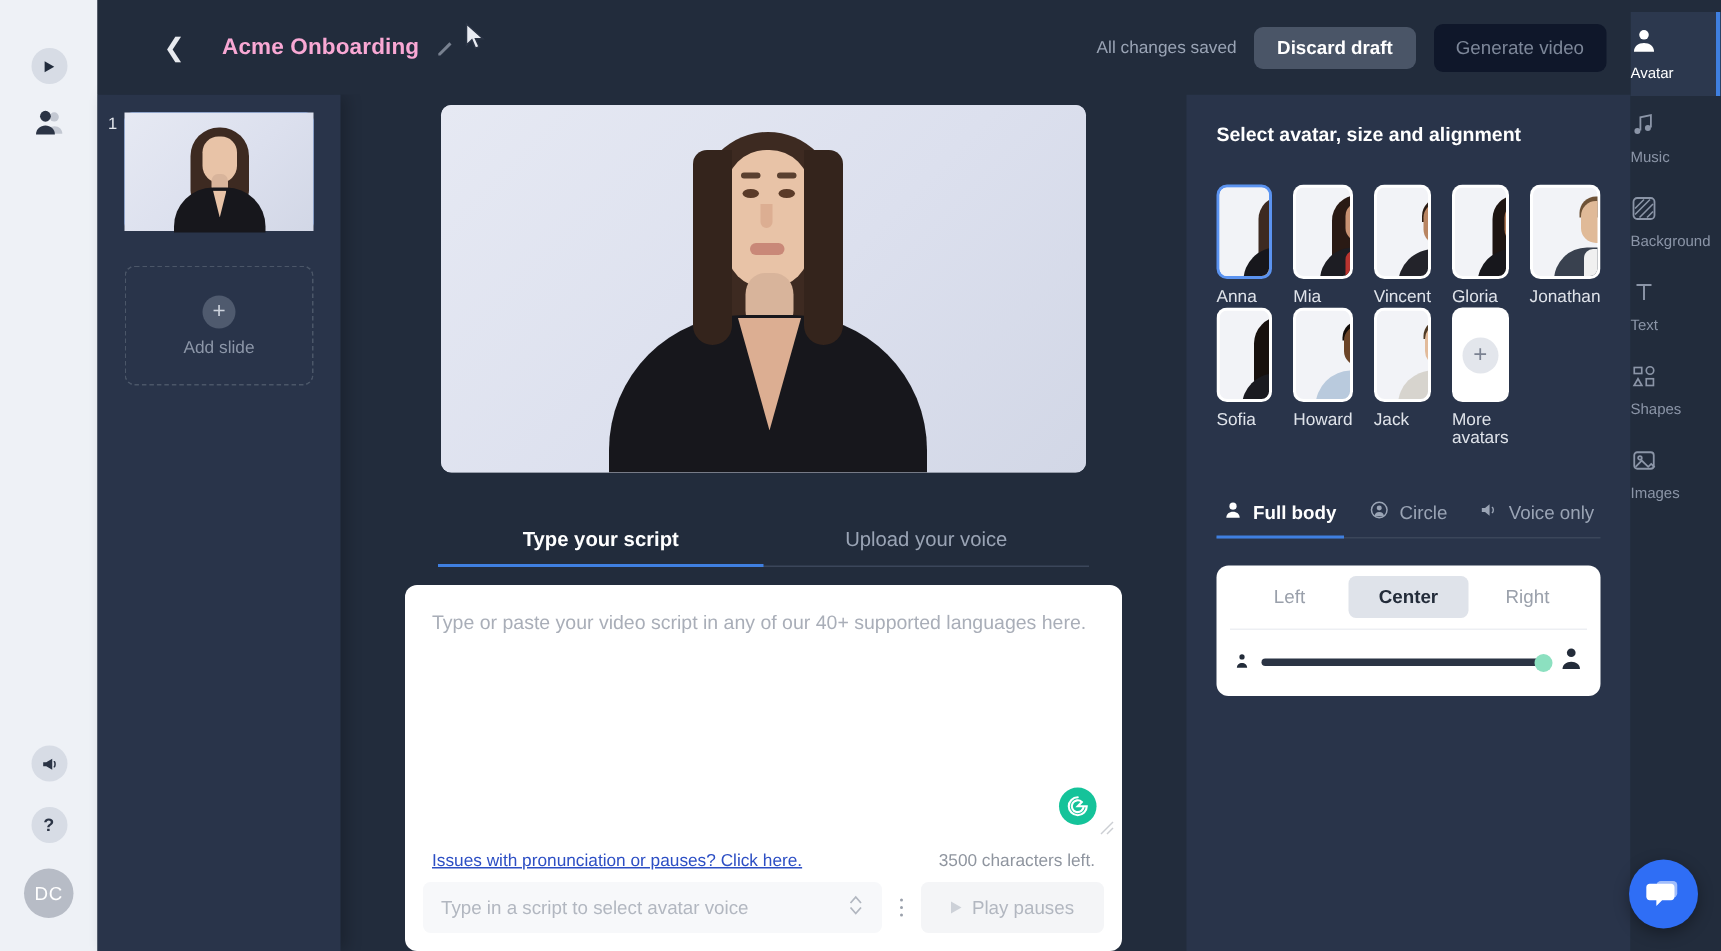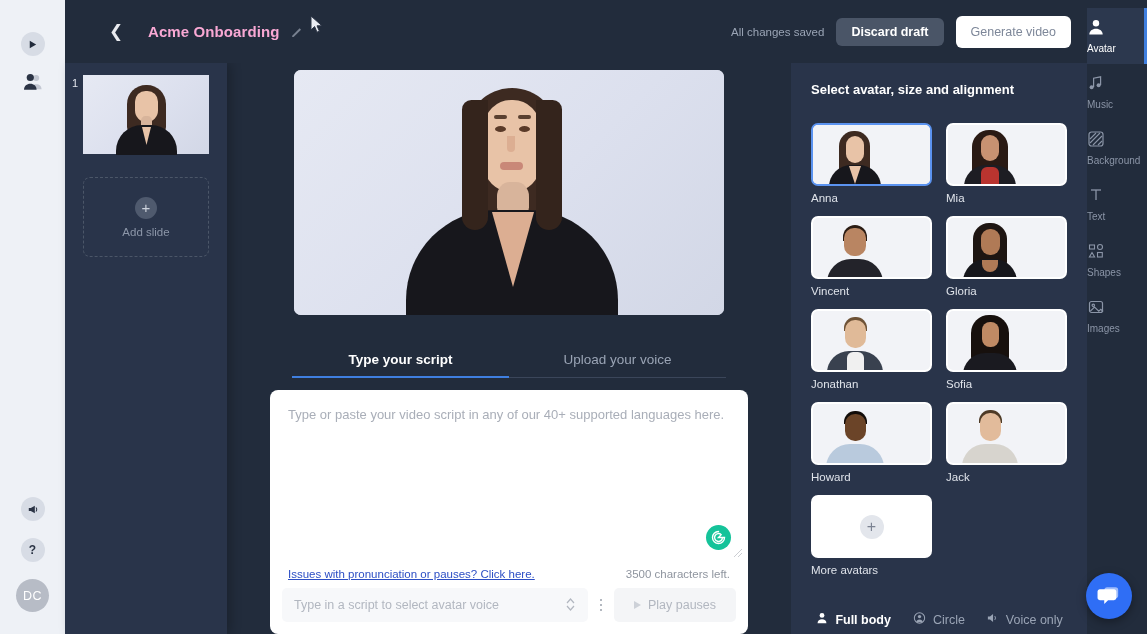--- a/index.html
+++ b/index.html
@@ -44,21 +44,21 @@
   .proj-title { color: #f9a8d4; font-size: 15px; font-weight: bold; margin-left: 23px; letter-spacing: .1px; }
   .pencil-icon { margin-left: 10px; display: flex; align-items: center; opacity: .62; }
   .header-right { margin-left: auto; display: flex; align-items: center; gap: 12px; }
   .saved-txt { color: #9aa4b5; font-size: 11.5px; }
   .btn-discard {
     background: #4a5567; color: #fff; border: none; border-radius: 6px;
     padding: 7px 15px; font-size: 12.5px; font-weight: bold; cursor: pointer;
     font-family: "Liberation Sans", sans-serif;
   }
   .btn-generate {
-    background: #ffffff; color: #7d8799; border: none; border-radius: 6px;
+    background: #0f172a; color: #7d8799; border: none; border-radius: 6px;
     padding: 9px 15px; font-size: 12.5px; cursor: pointer;
     font-family: "Liberation Sans", sans-serif;
   }
 
   
   .body-row { flex: 1; display: flex; min-height: 0; }
 
   
   .slides-panel {
     width: 162px; flex: 0 0 162px; background: #29344a;
@@ -164,21 +164,21 @@
     width: 0; height: 0; border-left: 7px solid #cdd1d8;
     border-top: 4.5px solid transparent; border-bottom: 4.5px solid transparent;
   }
 
   
   .right-panel {
     width: 296px; flex: 0 0 296px; background: #29344a; padding: 19px 20px 0;
     overflow: hidden;
   }
   .rp-title { color: #fff; font-size: 13px; font-weight: bold; margin-bottom: 26px; }
-  .avatar-grid { display: grid; grid-template-columns: repeat(2,1fr); gap: 12px 14px; }
+  .avatar-grid { display: grid; grid-template-columns: repeat(5,1fr); gap: 1px 14px; }
   .av-cell { cursor: pointer; }
   .av-tile {
     width: 100%; height: 63px; border-radius: 7px; background: #fff;
     overflow: hidden; position: relative; border: 2px solid transparent;
   }
   .av-cell.selected .av-tile { border-color: #5b93f0; }
   .av-name { color: #dfe3ea; font-size: 11.5px; margin-top: 6px; }
   .more-tile {
     width: 100%; height: 63px; border-radius: 7px; background: #fff;
     display: flex; align-items: center; justify-content: center;
@@ -197,21 +197,21 @@
     padding: 9px 0 9px; font-size: 12.5px; color: #9aa4b5; cursor: pointer;
     position: relative;
   }
   .mtab.active { color: #fff; font-weight: bold; }
   .mtab.active::after {
     content: ""; position: absolute; left: 0; right: 0; bottom: -1px;
     height: 2.5px; background: #3f7fe0;
   }
 
   .align-card {
-    margin-top: 12px; background: #fff; border-radius: 8px; padding: 7px 9px 10px;
+    margin-top: 18px; background: #fff; border-radius: 8px; padding: 7px 9px 10px;
   }
   .seg { display: flex; border-bottom: 1px solid #edeff3; padding-bottom: 7px; }
   .seg-btn {
     flex: 1; text-align: center; padding: 7px 0; font-size: 12.5px;
     color: #9aa0ab; border-radius: 5px; cursor: pointer;
   }
   .seg-btn.active { background: #dfe3ea; color: #232c3a; font-weight: bold; }
   .slider-row { display: flex; align-items: center; gap: 8px; padding: 11px 3px 2px; }
   .slider-track {
     flex: 1; height: 5px; background: #2b3444; border-radius: 3px; position: relative;

